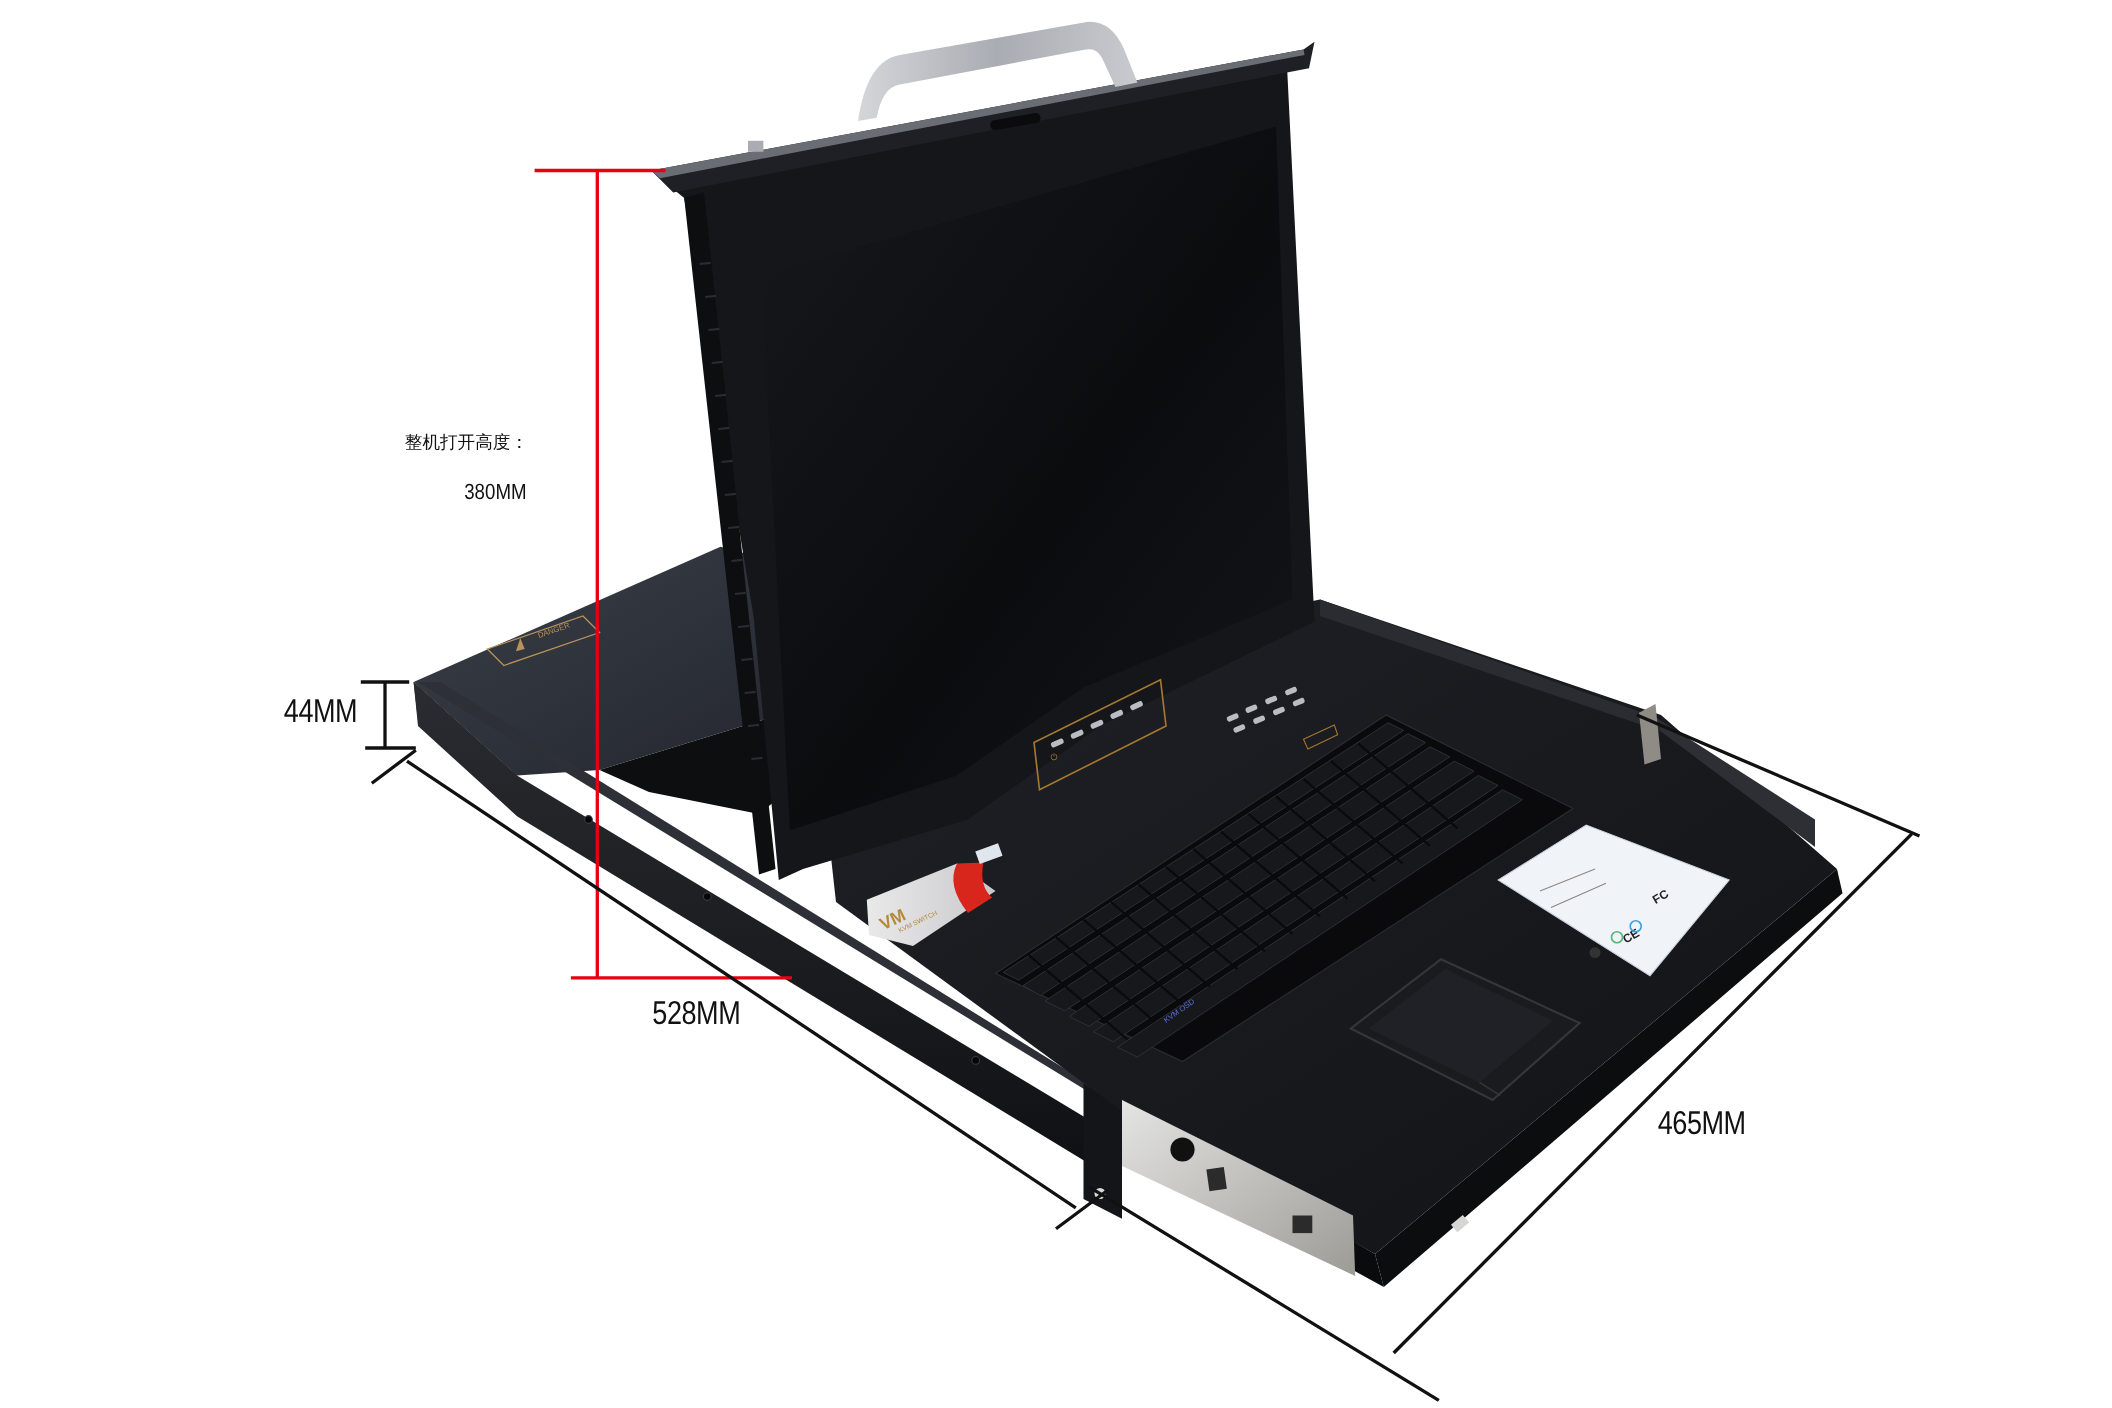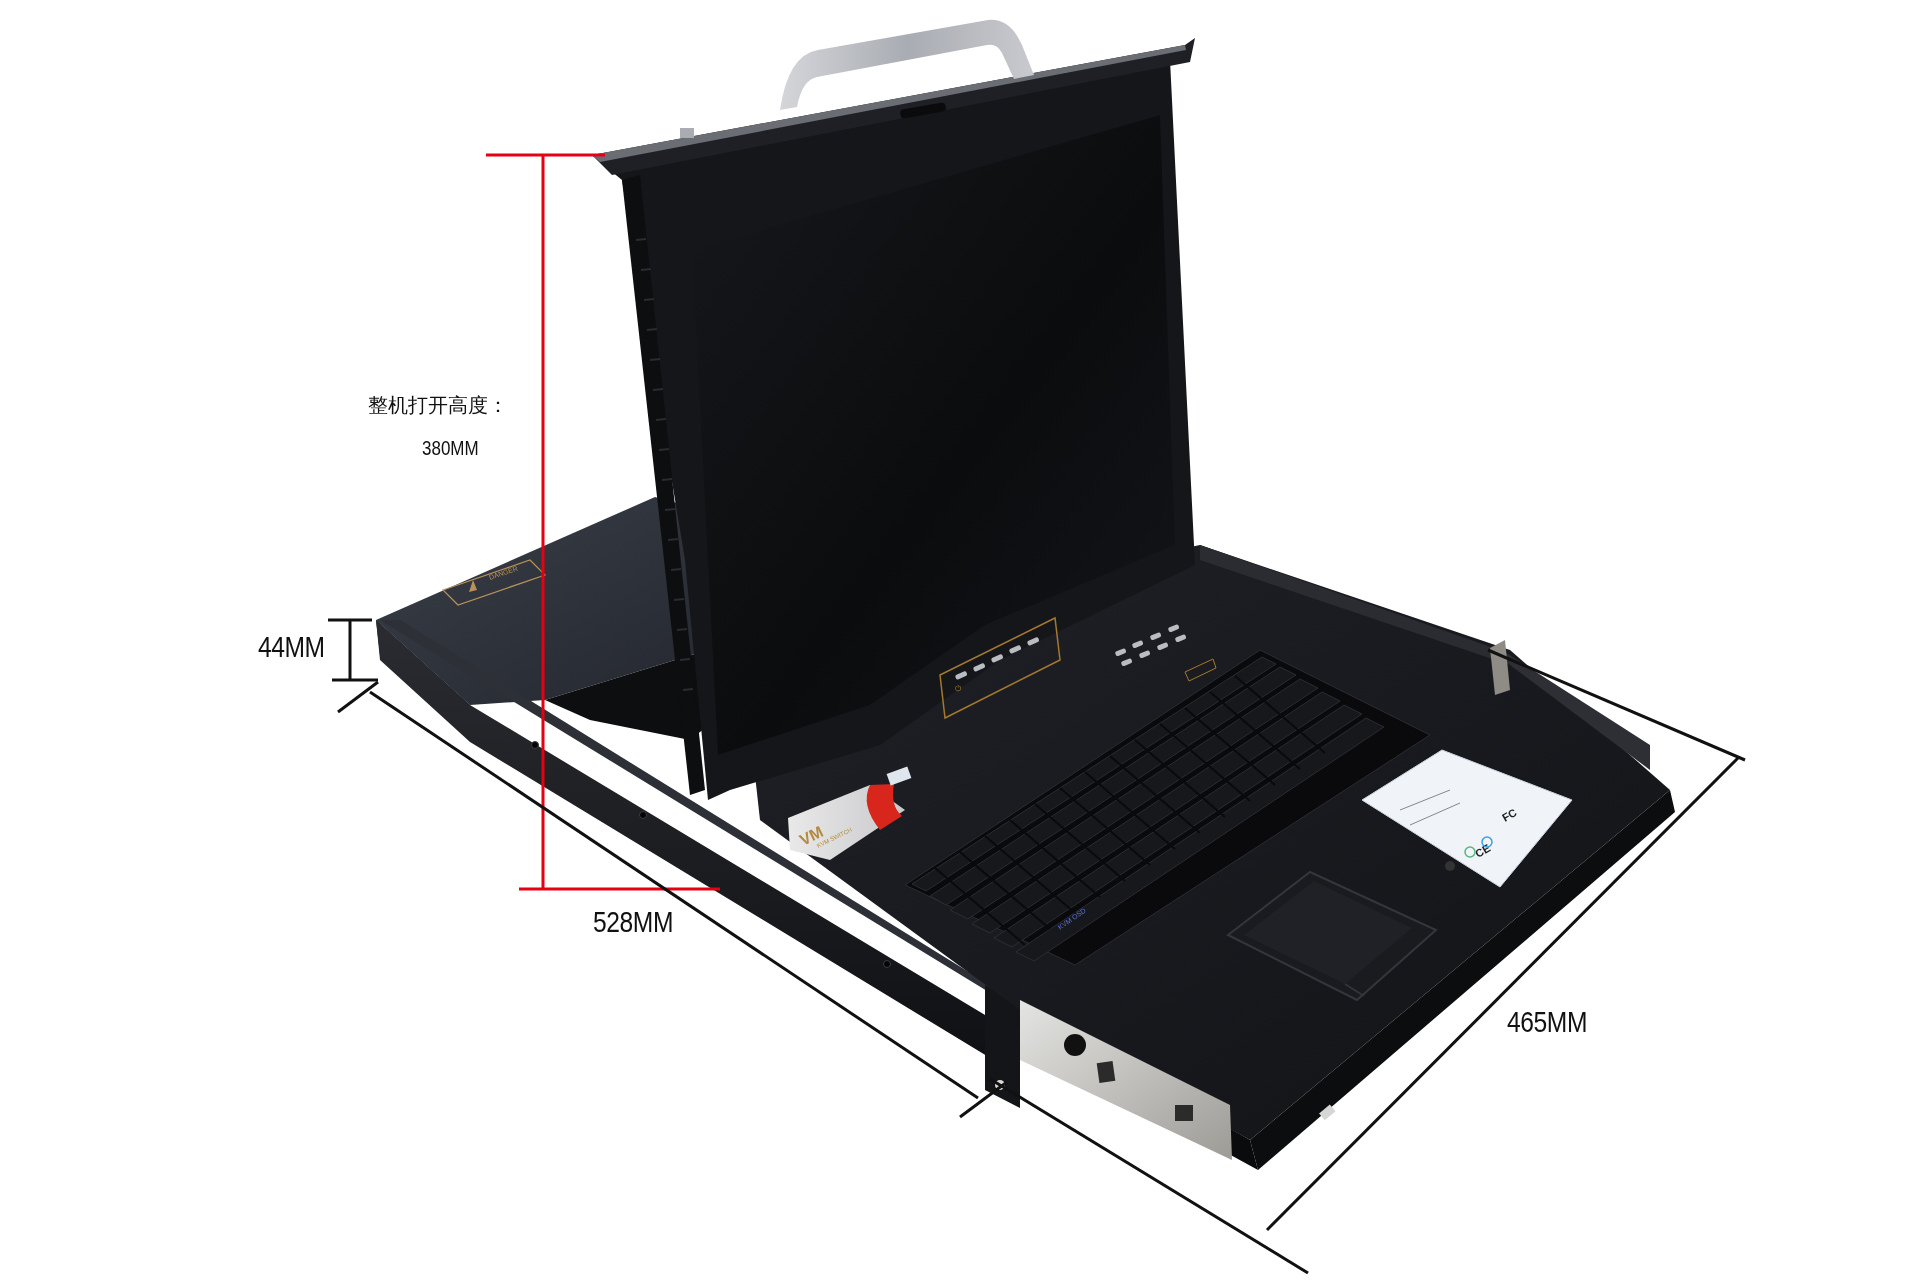--- a/index.html
+++ b/index.html
@@ -1,20 +1,20 @@
 <!DOCTYPE html>
 <html><head>
 <meta charset="utf-8">
 <style>
   html, body { margin:0; padding:0; background:#ffffff; }
   body { width:1920px; height:1280px; position:relative; overflow:hidden; font-family:"DejaVu Sans", "Liberation Sans", sans-serif; }
   #stage { position:absolute; left:0; top:0; width:1920px; height:1280px; }
   .label { position:absolute; color:#111; white-space:nowrap; }
   .dim-text { font-family:"Liberation Sans", "DejaVu Sans", sans-serif; font-size:30px; transform:scaleX(0.82); transform-origin:left center; letter-spacing:-0.5px; }
-  .cn-title { font-size:20px; font-family:"DejaVu Sans", sans-serif; }
+  .cn-title { font-size:16px; font-family:"DejaVu Sans", sans-serif; }
   .cn-value { font-size:20px; font-family:"Liberation Sans", sans-serif; transform:scaleX(0.85); transform-origin:left center; }
   svg text { font-family:"Liberation Sans", "DejaVu Sans", sans-serif; }
 </style>
 </head>
 <body>
 
 <div id="stage">
 <svg width="1920" height="1280" viewBox="0 0 1920 1280" xmlns="http://www.w3.org/2000/svg">
   <defs>
     <linearGradient id="gTop" x1="0" y1="0" x2="1" y2="1">

